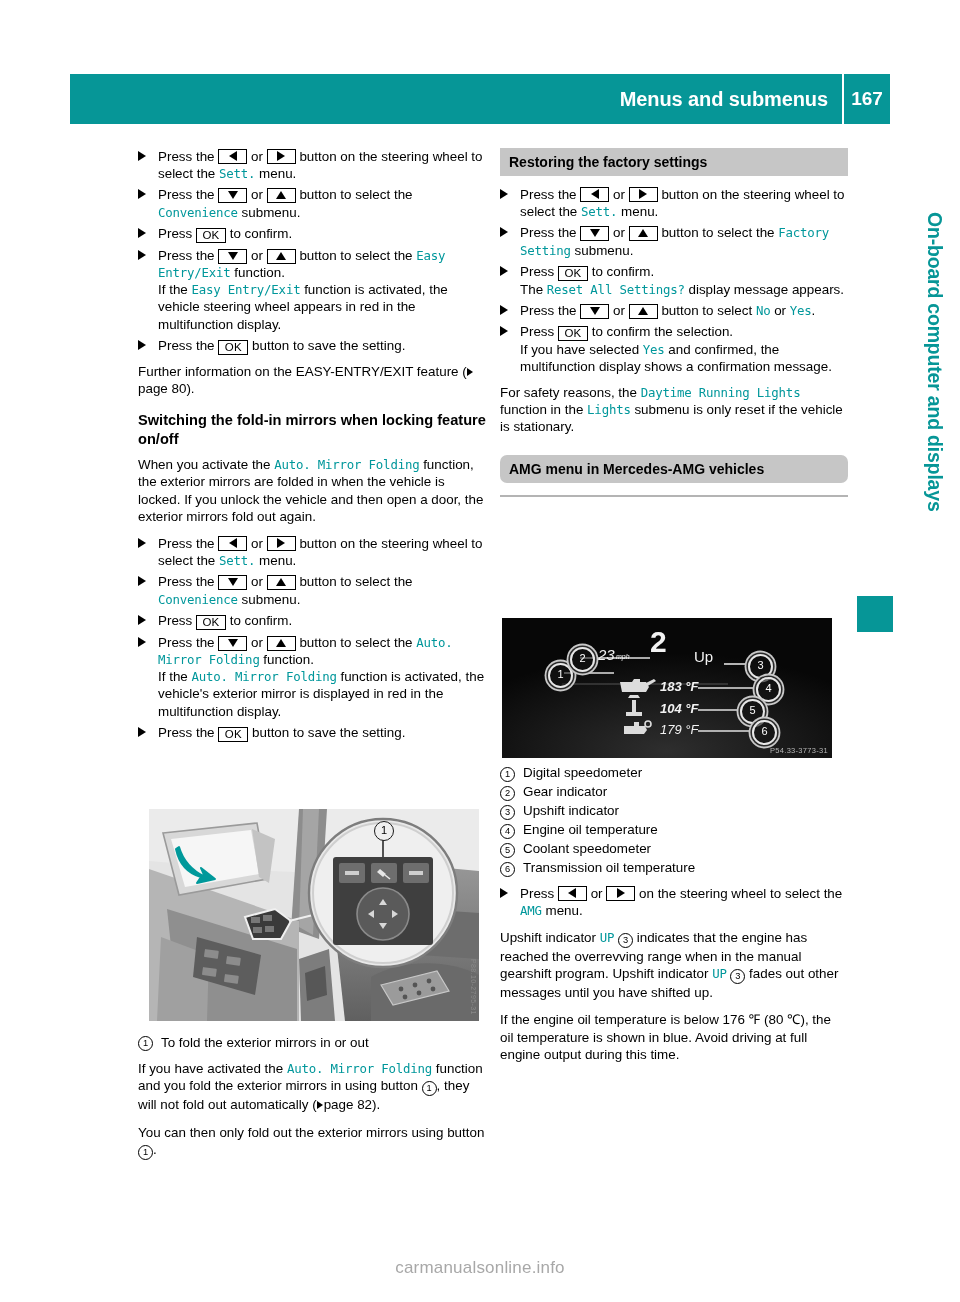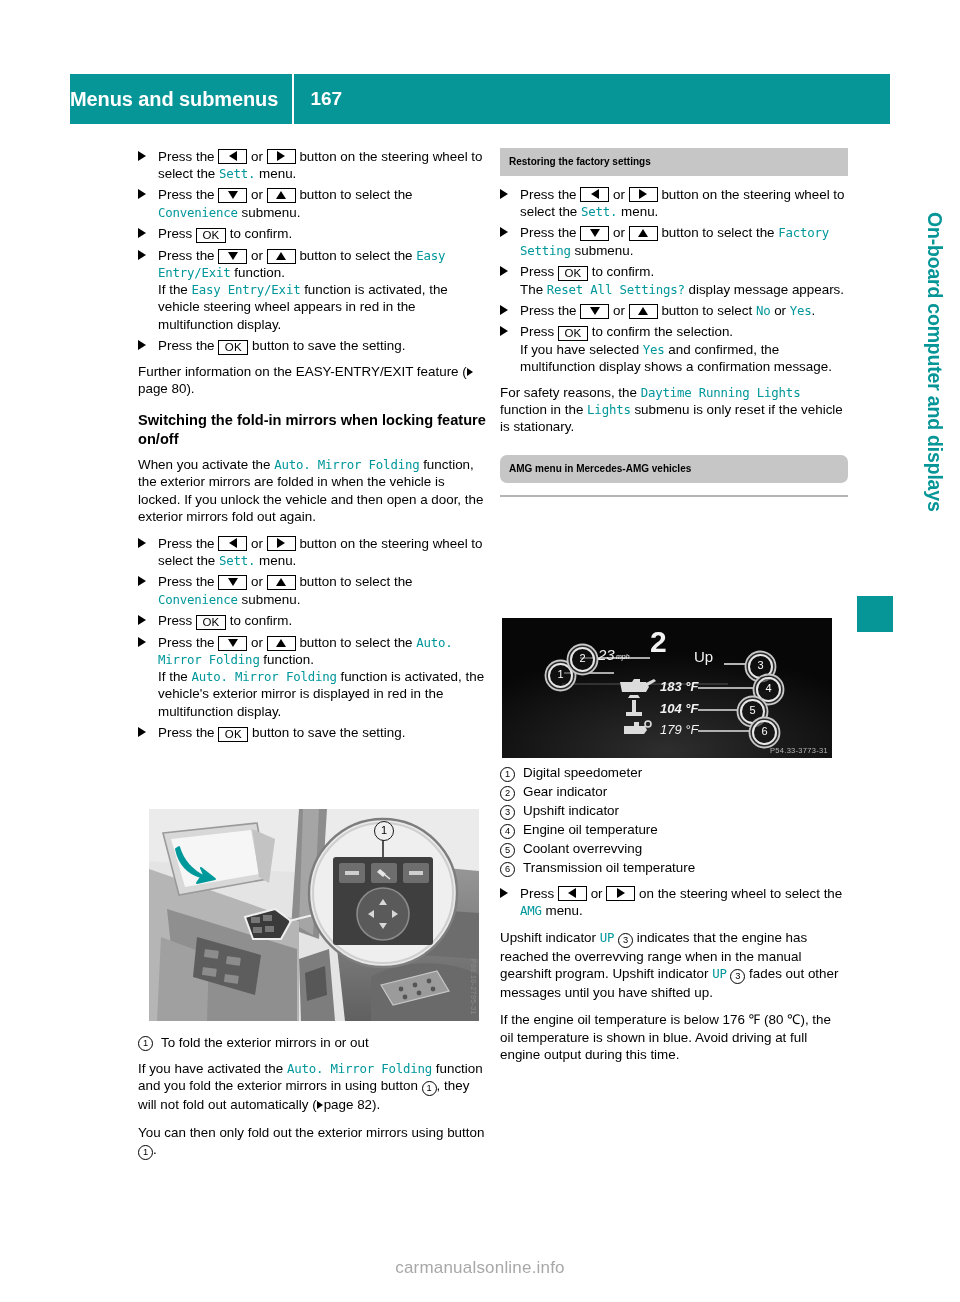--- a/index.html
+++ b/index.html
@@ -18,38 +18,39 @@
   
   #header-bar {
     position: absolute;
     left: 70px;
     top: 74px;
     width: 820px;
     height: 50px;
     background: #069697;
     display: flex;
     align-items: center;
+    justify-content: flex-end;
   }
   #header-title {
     color: #ffffff;
     font-size: 20px;
     font-weight: bold;
     letter-spacing: -0.1px;
     padding-right: 14px;
   }
   #header-divider {
     width: 2px;
     height: 50px;
     background: #ffffff;
   }
   #header-pageno {
     color: #ffffff;
     font-size: 19px;
     font-weight: bold;
-    width: 64px;
+    width: 46px;
     text-align: center;
   }
 
   
   #side-tab-label {
     position: absolute;
     right: 14px;
     top: 212px;
     color: #069697;
     font-size: 19.5px;
@@ -79,21 +80,21 @@
   #col-left  { left: 138px; }
   #col-right { left: 500px; }
 
   p { margin: 0 0 10px 0; }
 
   
   .gray-head {
     background: #c6c6c6;
     color: #000;
     font-weight: bold;
-    font-size: 10px;
+    font-size: 14px;
     padding: 5px 0 5px 9px;
     margin: 0 0 10px 0;
     line-height: 18px;
   }
 
   
   .sub-head {
     font-weight: bold;
     font-size: 14.6px;
     line-height: 18.5px;
@@ -531,21 +532,21 @@
   <div class="legend-row">
     <span class="circ">3</span>
     <span class="legend-label">Upshift indicator</span>
   </div>
   <div class="legend-row">
     <span class="circ">4</span>
     <span class="legend-label">Engine oil temperature</span>
   </div>
   <div class="legend-row">
     <span class="circ">5</span>
-    <span class="legend-label">Coolant overrevving</span>
+    <span class="legend-label">Coolant speedometer</span>
   </div>
   <div class="legend-row" style="margin-bottom:8px;">
     <span class="circ">6</span>
     <span class="legend-label">Transmission oil temperature</span>
   </div>
 
   <div class="step" style="margin-bottom:10px;">
     <span class="bullet"></span>
     Press <span class="key key-arrow"><span class="tri tri-left"></span></span> or <span class="key key-arrow"><span class="tri tri-right"></span></span> on the steering wheel to select the <span class="disp">AMG</span> menu.
   </div>

